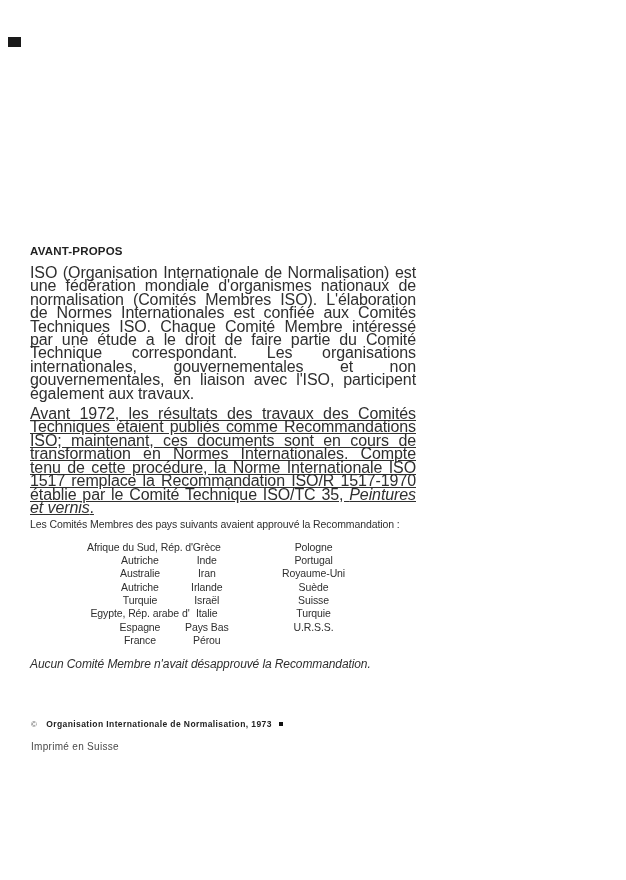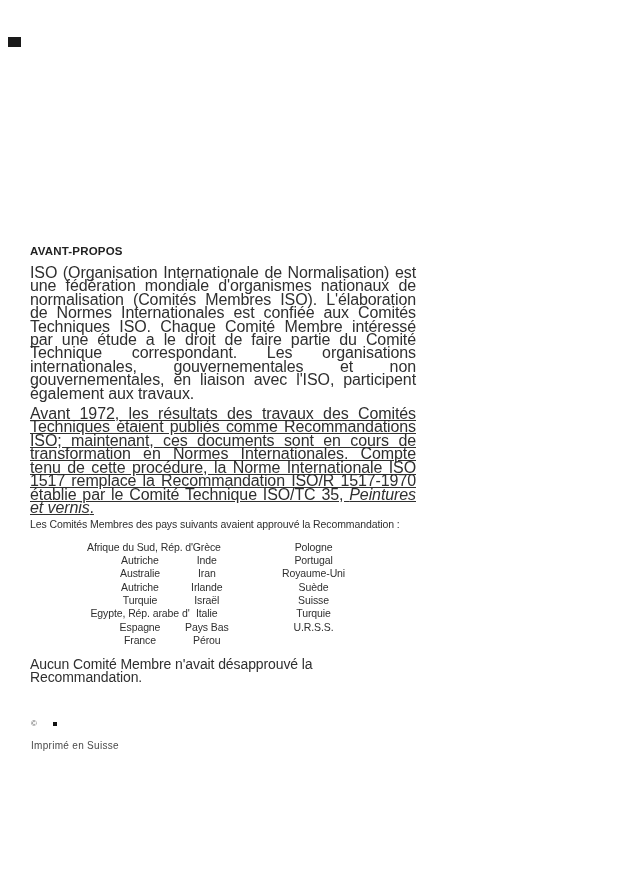--- a/index.html
+++ b/index.html
@@ -65,24 +65,25 @@
   .country-col.c1 { left: 57px; }
   .country-col.c2 { left: 155px; }
   .country-col.c3 { left: 252px; }
   .country {
     font-size: 10.5px;
     line-height: 13.3px;
     letter-spacing: -0.1px;
     white-space: nowrap;
   }
   .note-line {
-    font-size: 14px;
+    font-size: 12px;
     line-height: 13.4px;
     letter-spacing: -0.1px;
     margin-top: 10px;
+    font-style: italic;
   }
   .footer {
     position: absolute;
     left: 31px;
     top: 719px;
   }
   .copyright-line {
     font-size: 8.5px;
     font-weight: bold;
     letter-spacing: 0.4px;
@@ -160,18 +161,19 @@
       </div>
     </div>
 
     <p class="note-line">Aucun Comité Membre n'avait désapprouvé la Recommandation.</p>
 
   </div>
 
   <div class="footer">
     <div class="copyright-line">
         <span class="copyright-symbol">©</span>
+        <span>Organisation Internationale de Normalisation, 1973</span>
         <span class="square-bullet"></span>
       </div>
     <div class="printed-note">Imprimé en Suisse</div>
   </div>
 
 </div>
 
 </body></html>

